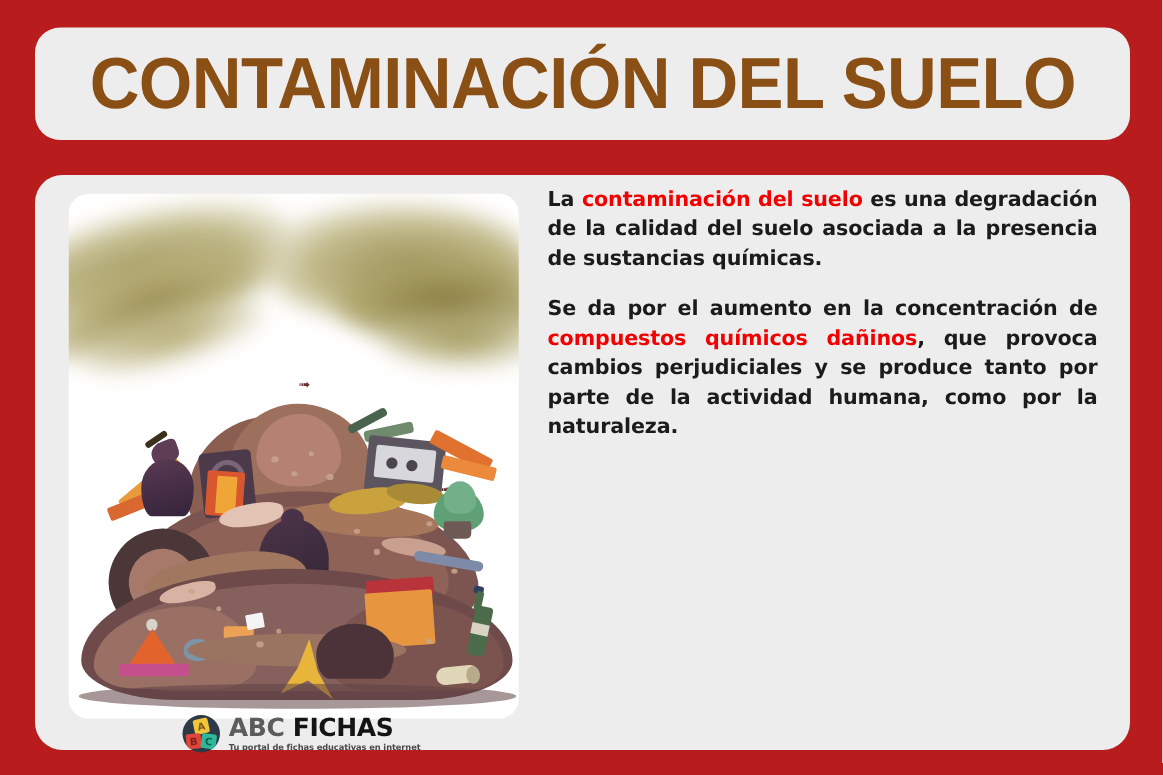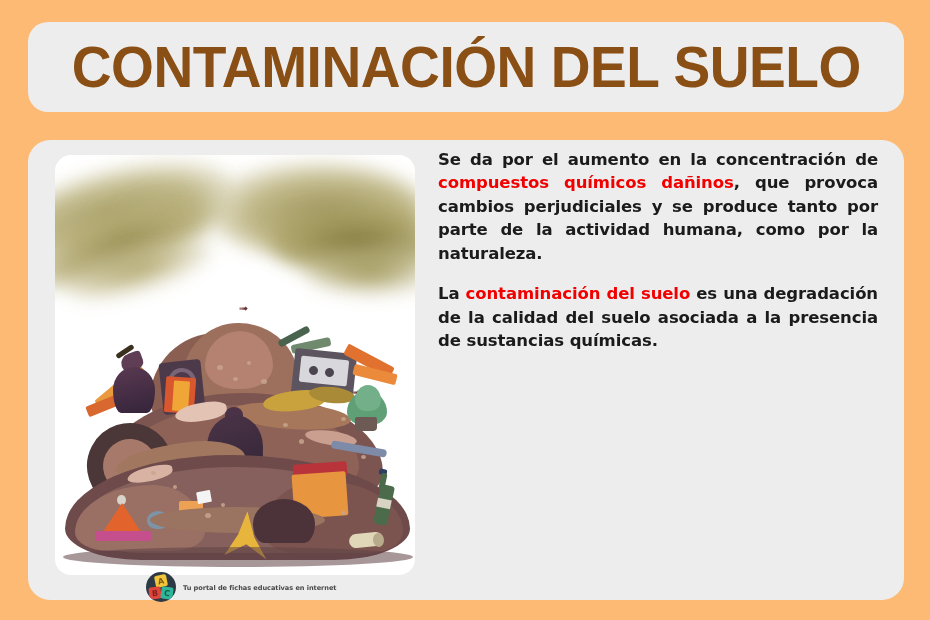--- a/index.html
+++ b/index.html
@@ -6,21 +6,21 @@
   * { margin:0; padding:0; box-sizing:border-box; }
   html, body {
     width:930px; height:620px;
     background:#ffffff;
     font-family:"Liberation Sans", sans-serif;
     overflow:hidden;
   }
   .page {
     position:relative;
     width:930px; height:620px;
-    background:#fdba74;
+    background:#b91c1c;
   }
 
   
   .title-bar {
     position:absolute;
     left:28px; top:22px;
     width:876px; height:90px;
     background:#ededed;
     border-radius:20px;
     display:flex;
@@ -475,30 +475,31 @@
         <div class="speck" style="left:96px;  top:316px; width:5px; height:4px;"></div>
         <div class="speck" style="left:118px; top:330px; width:4px; height:4px;"></div>
         <div class="speck" style="left:150px; top:358px; width:6px; height:5px;"></div>
         <div class="speck" style="left:166px; top:348px; width:4px; height:4px;"></div>
         <div class="speck" style="left:286px; top:356px; width:5px; height:4px;"></div>
         <div class="speck" style="left:306px; top:300px; width:5px; height:4px;"></div>
       </div>
     </div>
 
     <div class="text-col">
+      <p class="para" id="para-0"><span>La </span><span class="hl">contaminación del suelo</span><span> es una degradación de la calidad del suelo asociada a la presencia de sustancias químicas.</span></p>
       <p class="para" id="para-1"><span>Se da por el aumento en la concentración de </span><span class="hl">compuestos químicos dañinos</span><span>, que provoca cambios perjudiciales y se produce tanto por parte de la actividad humana, como por la naturaleza.</span></p>
-      <p class="para" id="para-0"><span>La </span><span class="hl">contaminación del suelo</span><span> es una degradación de la calidad del suelo asociada a la presencia de sustancias químicas.</span></p>
     </div>
 
     <div class="logo">
       <div class="logo-mark">
         <div class="q q-a">A</div>
         <div class="q q-b">B</div>
         <div class="q q-c">C</div>
       </div>
       <div class="logo-text">
+        <div class="logo-word"><span class="logo-abc">ABC </span><span class="logo-fichas">FICHAS</span></div>
         <div class="logo-tag">Tu portal de fichas educativas en internet</div>
       </div>
     </div>
 
 
   </div>
 </div>
 
 </body></html>

